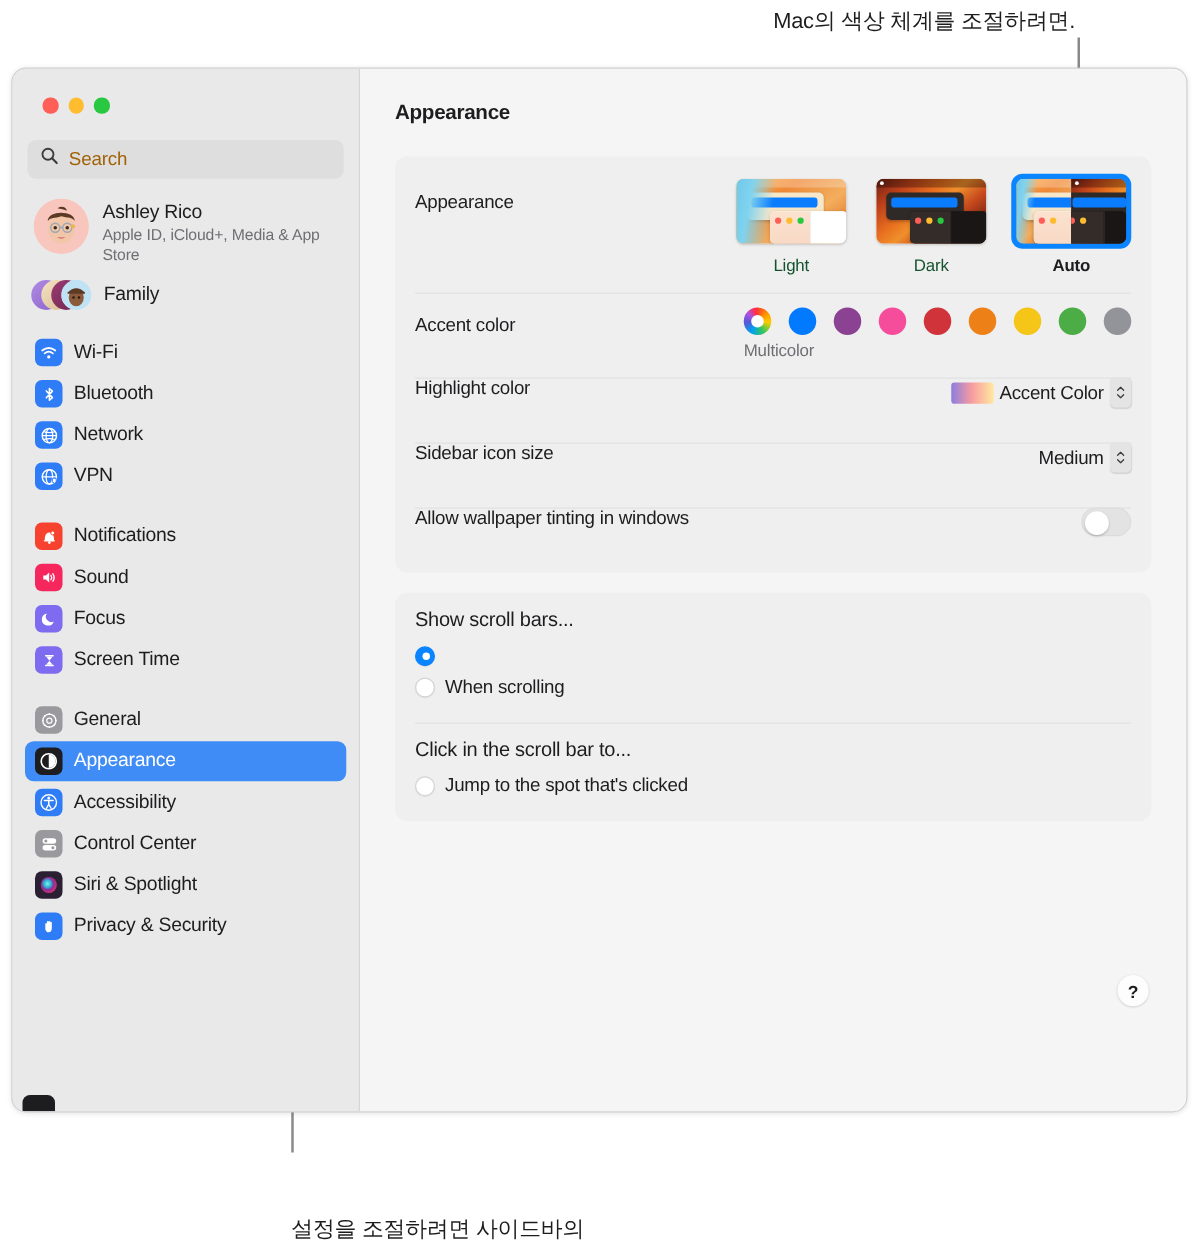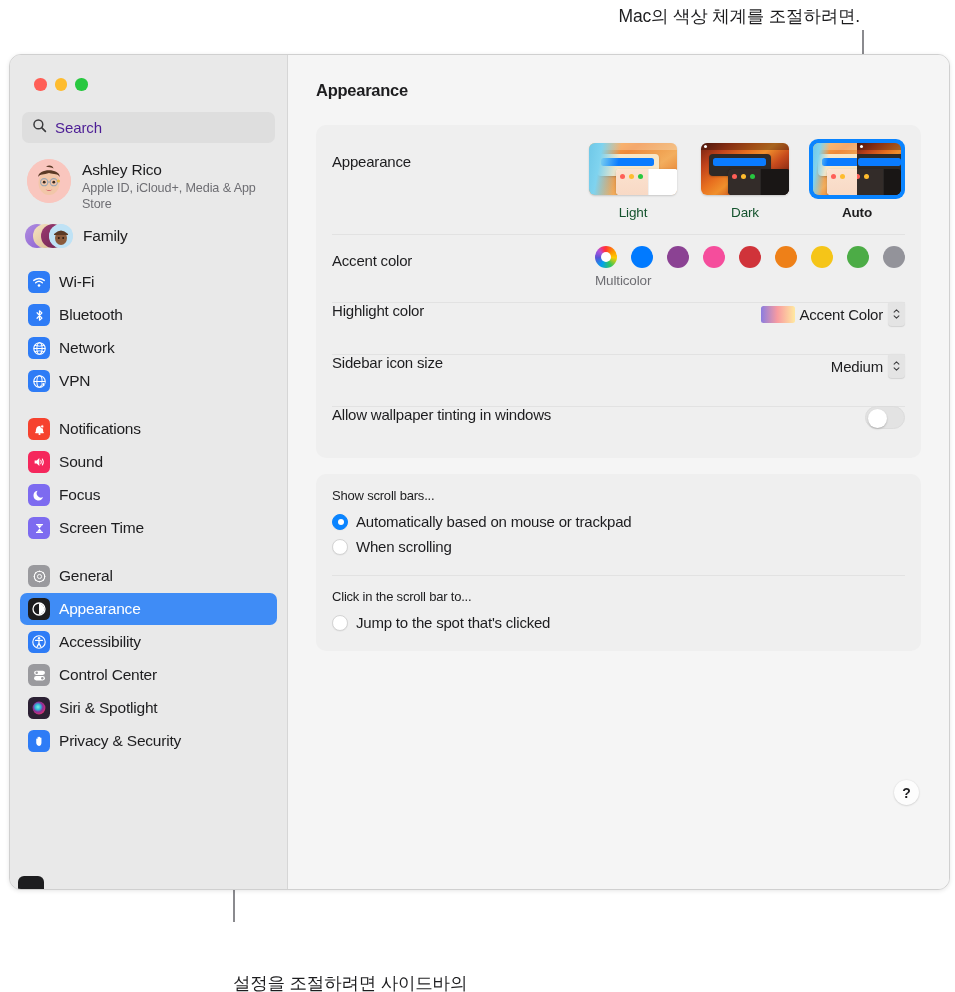--- a/index.html
+++ b/index.html
@@ -62,21 +62,21 @@
   .search-box {
     margin: 21px 2px 0 2px;
     height: 31px;
     background: #dedede;
     border-radius: 7px;
     display: flex; align-items: center;
     padding: 0 10px;
     gap: 8px;
   }
   .search-box .mag { flex: 0 0 auto; }
-  .search-ph { font-size: 15px; color: #4c1d95; letter-spacing: -0.1px; }
+  .search-ph { font-size: 15px; color: #a16207; letter-spacing: -0.1px; }
 
   .account-row {
     display: flex; align-items: flex-start;
     gap: 11px; padding: 16px 0 0 7px;
   }
   .avatar {
     width: 44px; height: 44px; border-radius: 50%;
     background: #f8c5bd; flex: 0 0 auto;
     position: relative; overflow: hidden;
   }
@@ -249,21 +249,21 @@
     background: #fff; box-shadow: 0 1px 2px rgba(0,0,0,.22);
   }
 
   
   .radio-block { padding: 14px 0 16px 0; position: relative; }
   .radio-block + .radio-block::before {
     content: ""; position: absolute; left: 0; right: 0; top: 0;
     height: 1px; background: #e2e2e2;
   }
   .radio-head {
-    font-size: 13px; color: #1d1d1f; letter-spacing: -0.2px; margin-bottom: 6px;
+    font-size: 16px; color: #1d1d1f; letter-spacing: -0.2px; margin-bottom: 6px;
   }
   .radio-item {
     display: flex; align-items: center; gap: 8px; height: 25px;
   }
   .radio {
     width: 16px; height: 16px; border-radius: 50%;
     background: #ffffff; border: 1px solid #d4d4d4;
     flex: 0 0 auto; position: relative;
     box-shadow: 0 .5px 1px rgba(0,0,0,.07);
   }
@@ -695,21 +695,20 @@
           </div>
         </div>
       </div>
 
       <div class="card">
 
         <div class="radio-block">
           <div class="radio-head">Show scroll bars...</div>
           <div class="radio-item">
             <span class="radio on"></span>
-            <span class="radio-label">Automatically based on mouse or trackpad</span>
           </div>
           <div class="radio-item">
             <span class="radio"></span>
             <span class="radio-label">When scrolling</span>
           </div>
         </div>
 
         <div class="radio-block">
           <div class="radio-head">Click in the scroll bar to...</div>
           <div class="radio-item">

